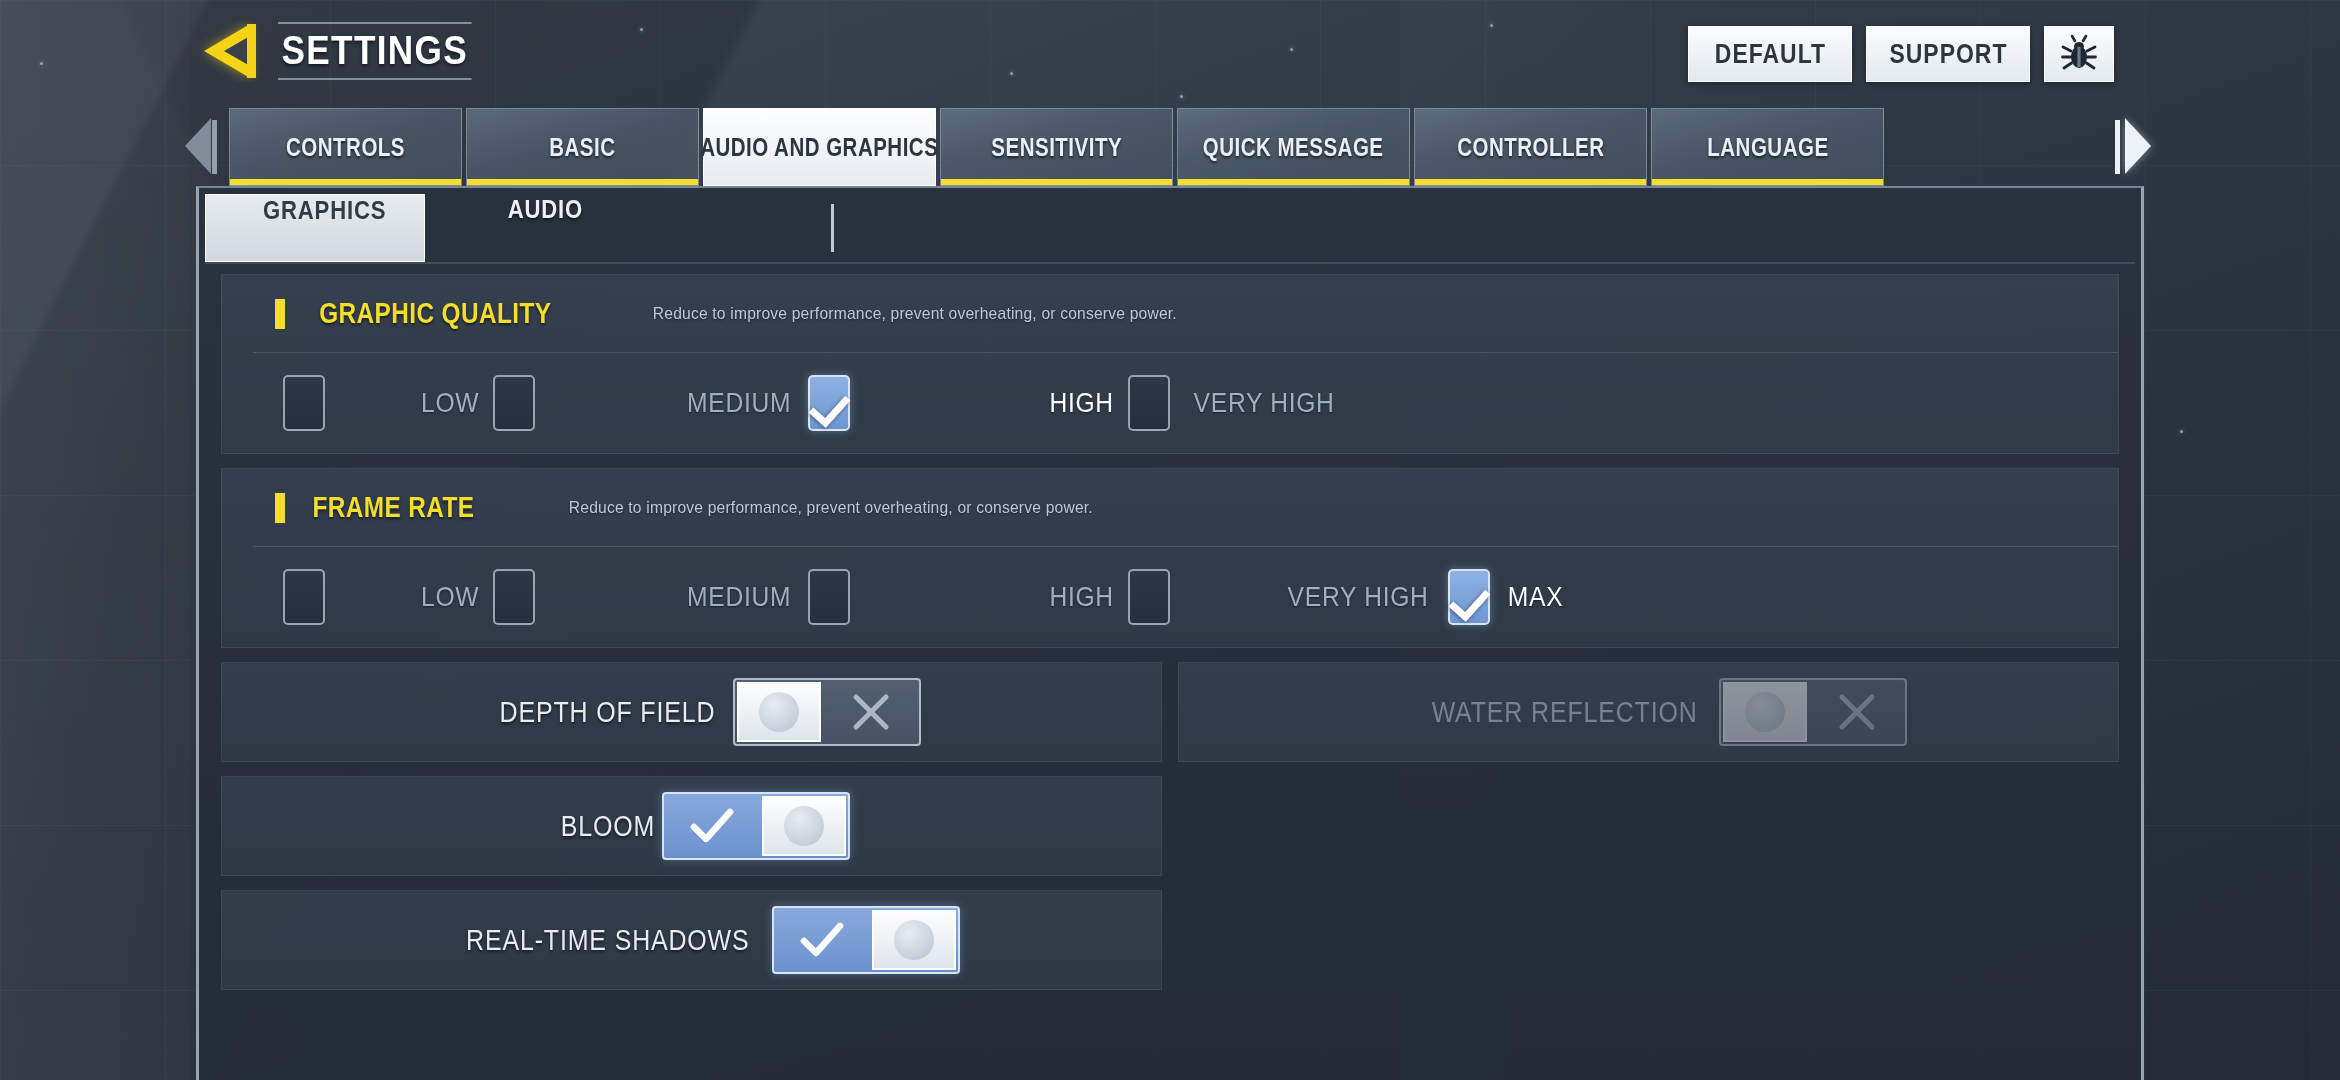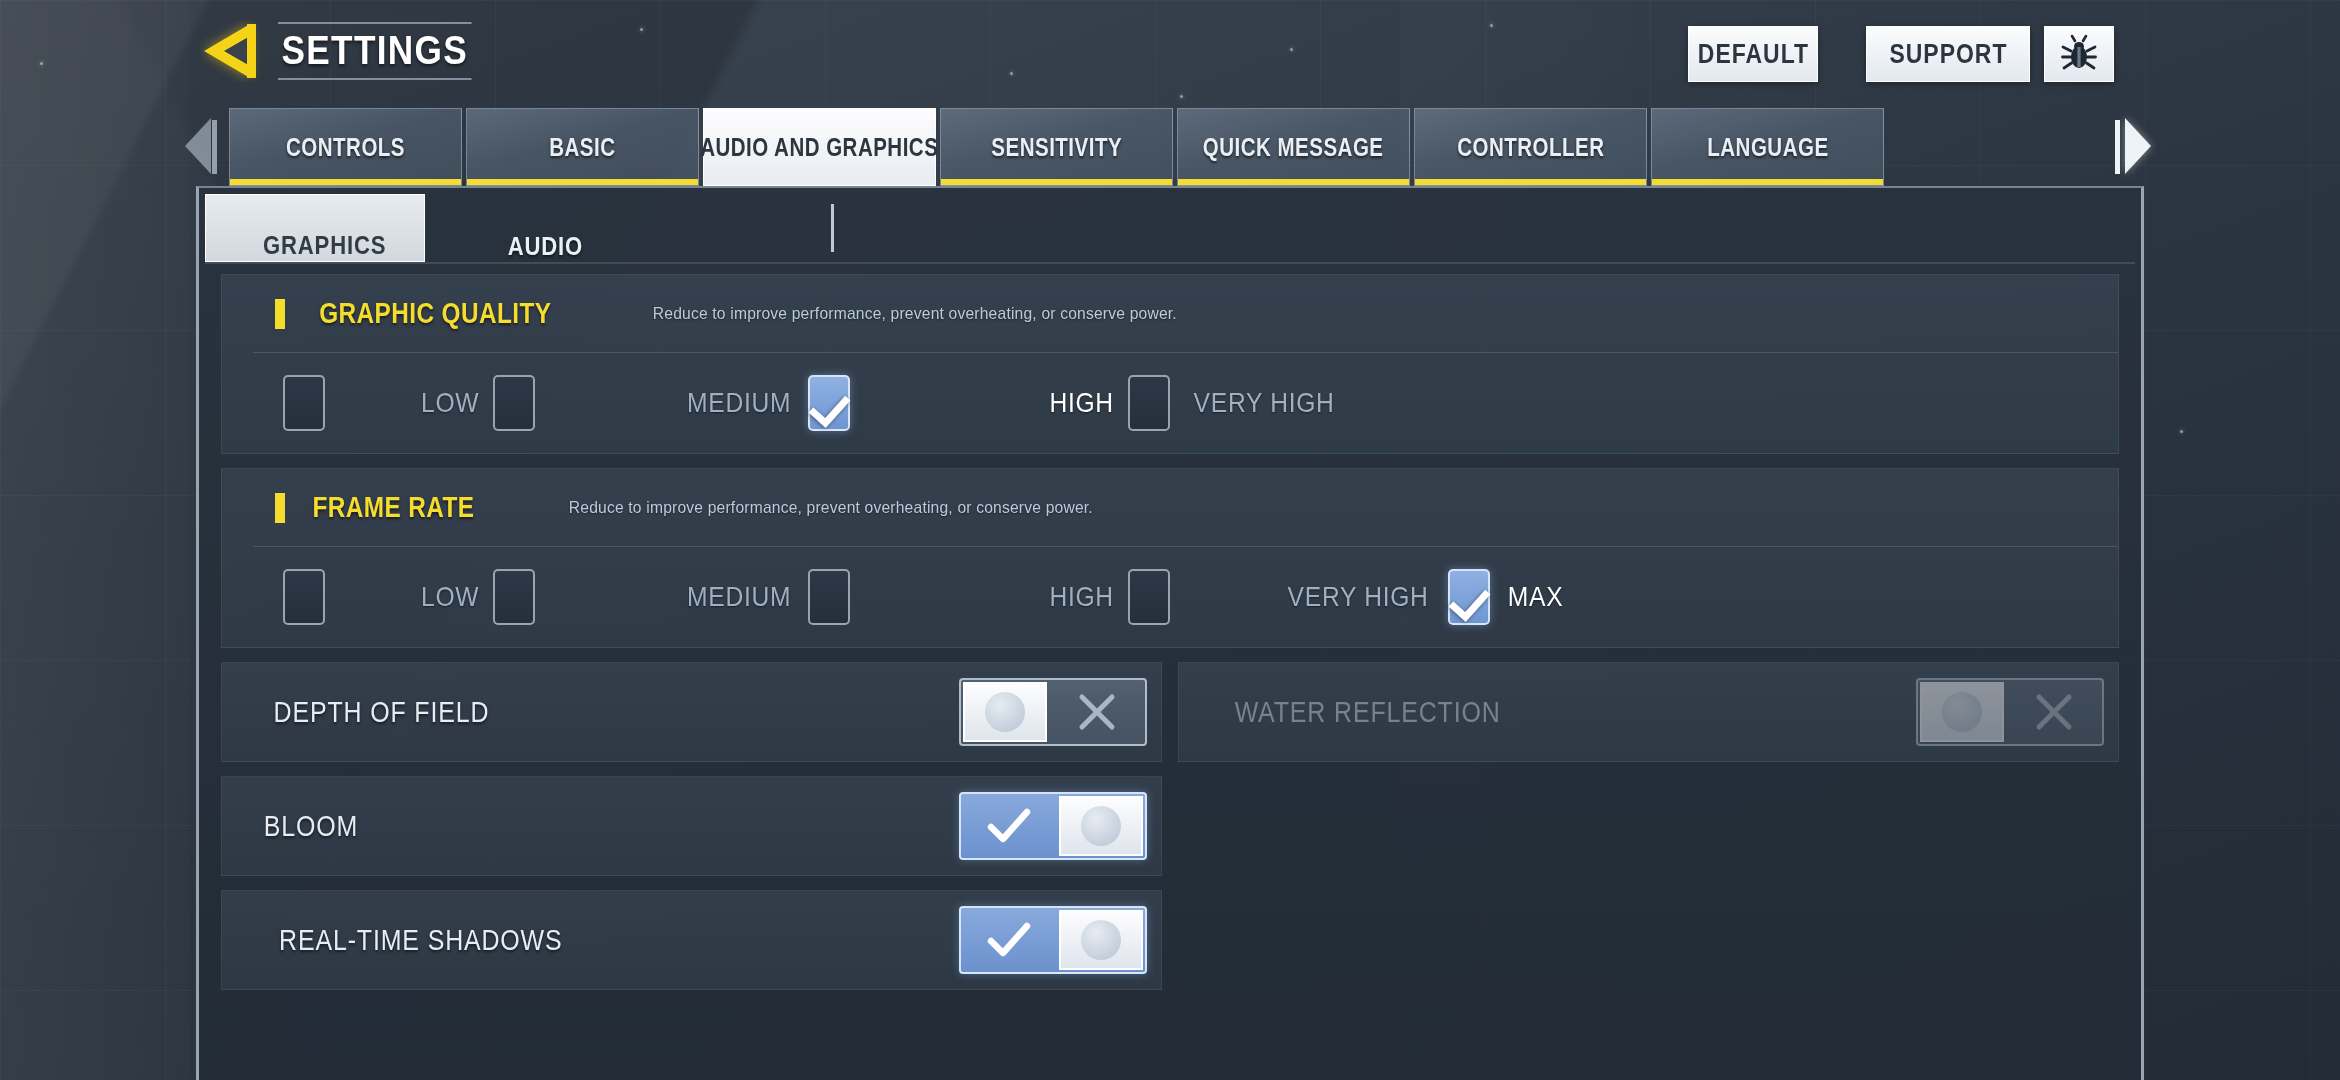--- a/index.html
+++ b/index.html
@@ -56,21 +56,21 @@
   .hdr-btn {
     position:absolute; top:26px; height:56px;
     background:linear-gradient(180deg,#fbfcfd,#e3e9ef);
     border:1px solid rgba(255,255,255,0.85);
     display:flex; align-items:center; justify-content:center;
     color:#2b3640; font-size:27px; font-weight:bold;
     letter-spacing:1.2px;
     box-shadow:0 2px 6px rgba(0,0,0,0.35);
   }
   .hdr-btn span { transform:scaleX(0.85); display:block; }
-  #btn-default { left:1688px; width:130px; }
+  #btn-default { left:1688px; width:164px; }
   #btn-support { left:1866px; width:164px; }
   #btn-bug     { left:2044px; width:70px; }
 
   
   #tabstrip { position:absolute; left:185px; top:108px; width:1960px; height:78px; }
   .tabarrow {
     position:absolute; top:10px; width:0; height:0;
     border-top:28px solid transparent; border-bottom:28px solid transparent;
   }
   #tab-arrow-left  { left:0px;    border-right:26px solid rgba(178,192,206,0.62); }
@@ -108,21 +108,21 @@
     position:absolute; left:196px; top:186px; width:1948px; height:894px;
     background:linear-gradient(180deg, rgba(40,50,62,0.93), rgba(34,43,54,0.95));
     border-left:3px solid rgba(190,205,220,0.75);
     border-right:3px solid rgba(190,205,220,0.75);
     border-top:2px solid rgba(190,205,220,0.55);
   }
 
   
   #subtabs { position:absolute; left:6px; top:6px; height:68px; display:flex; align-items:stretch; }
   .subtab {
-    width:220px; display:flex; align-items:flex-end; justify-content:center;
+    width:220px; display:flex; align-items:flex-start; justify-content:center;
     font-size:26px; font-weight:bold; letter-spacing:1px;padding-left:20px;
   }
   .subtab > span { transform:scaleX(0.85); display:block; }
   .subtab.active {
     background:linear-gradient(180deg,#e7ebef,#d2d8de);
     color:#323c46; border:1px solid #ffffff;
   }
   .subtab:not(.active) { color:#eaf0f6; text-shadow:0 2px 3px rgba(0,0,0,0.6); }
   #subtab-caret {
     position:absolute; left:632px; top:16px; width:3px; height:48px;
@@ -189,21 +189,21 @@
   .opt-label span { transform:scaleX(0.88); display:block; }
   .opt.selected .opt-label { color:#ffffff; }
 
   
   .toggle-grid { display:flex; gap:16px; }
   .toggle-col { flex:1; }
   .trow {
     height:100px; margin-bottom:14px;
     background:linear-gradient(180deg, rgba(63,75,90,0.55), rgba(55,67,81,0.5));
     border:1px solid rgba(130,150,172,0.14);
-    display:flex; align-items:center; justify-content:space-between;
+    display:flex; align-items:center; justify-content:center;
     padding:0 14px 0 34px;
   }
   .trow-label {
     color:#e6edf4; font-size:29px; letter-spacing:1px;
     text-shadow:0 2px 3px rgba(0,0,0,0.55);
   }
   .trow-label span { transform:scaleX(0.86); display:block; }
   .trow.disabled .trow-label { color:#76838f; text-shadow:none; }
 
   .switch {

